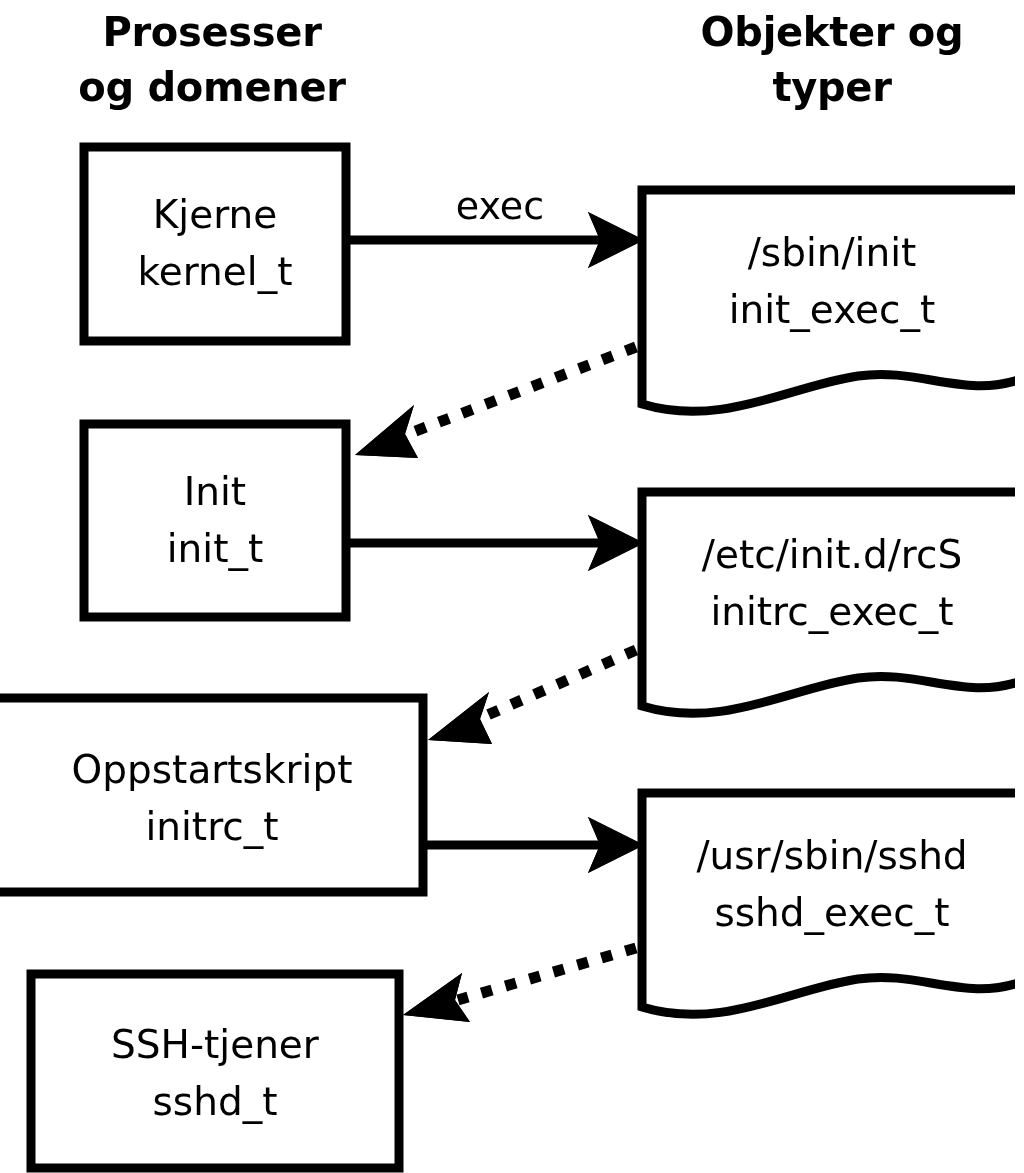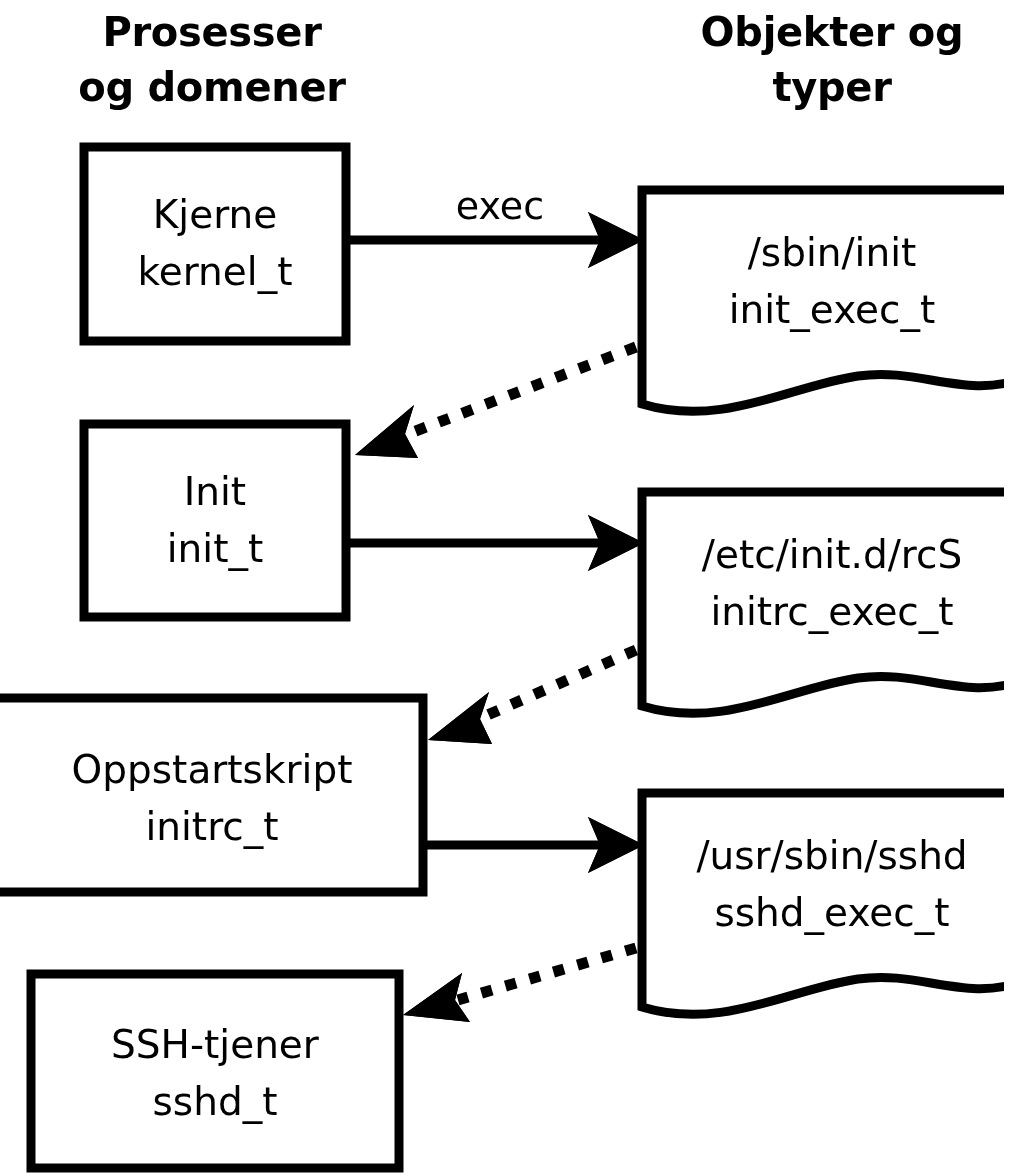--- a/index.html
+++ b/index.html
@@ -9,20 +9,21 @@
   }
   body {
     font-family: "DejaVu Sans", sans-serif;
   }
   #canvas {
     position: relative;
     width: 1004px;
     height: 1173px;
     background: #ffffff;
     overflow: hidden;
+    padding-left: 11px;
   }
   #diagram-svg {
     position: absolute;
     top: 0;
     left: 0;
     width: 1024px;
     height: 1173px;
   }
   .col-header {
     font-family: "DejaVu Sans", sans-serif;

